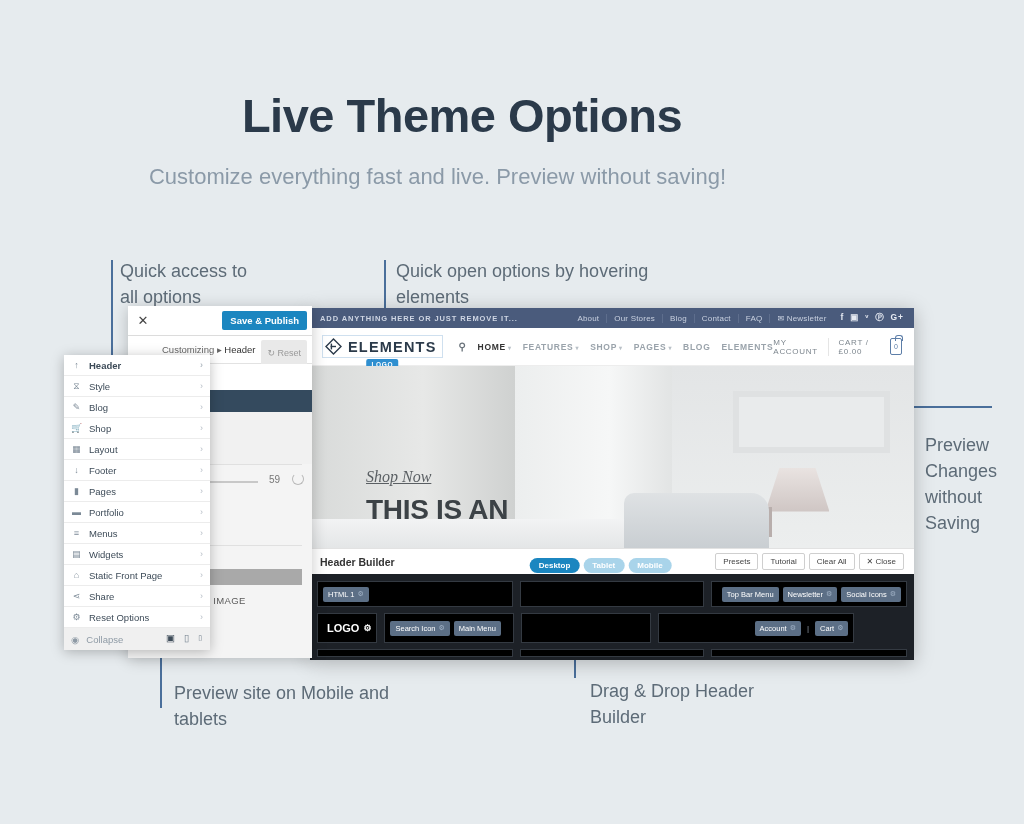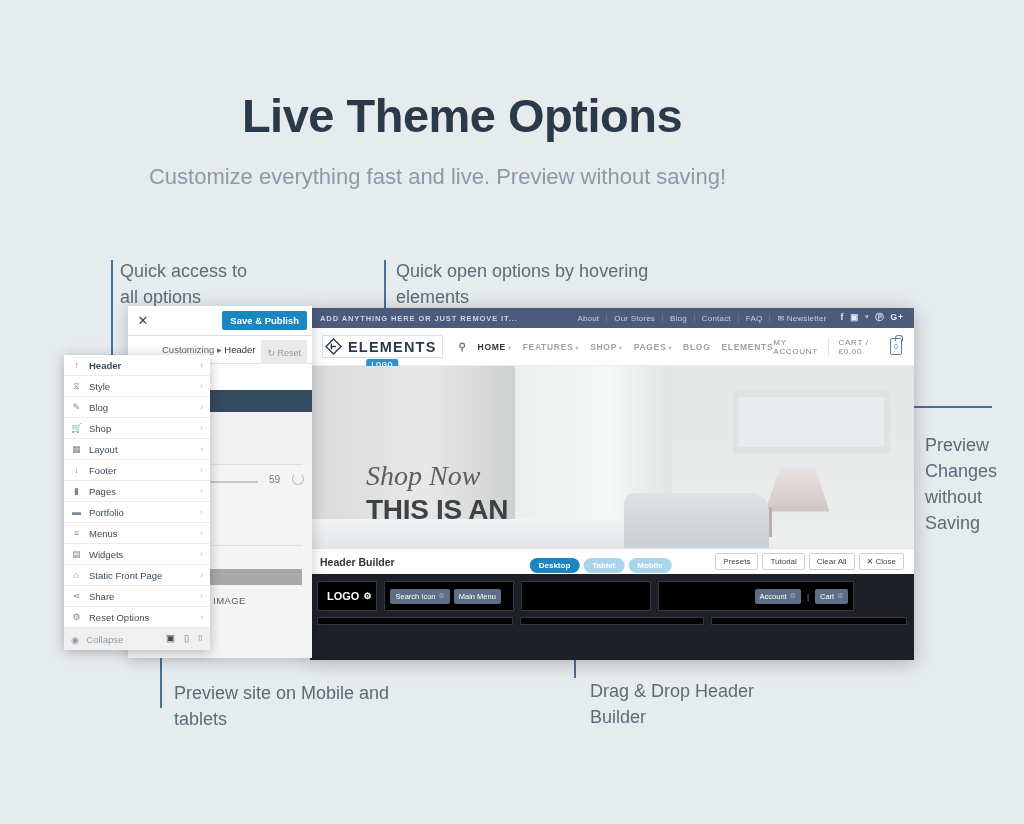--- a/index.html
+++ b/index.html
@@ -182,21 +182,21 @@
      background:linear-gradient(180deg,#e9e3e1,#cfc6c4);
      clip-path:polygon(22% 0,78% 0,100% 100%,0 100%); }
   .hero .lampbase{ position:absolute; right:23.5%; bottom:6%; width:7px; height:30px;
      background:#b8aeac; }
   .hero .pillow{ position:absolute; left:52%; bottom:0; width:24%; height:30%;
      background:linear-gradient(180deg,#dfe2e4,#c9ced2); border-radius:10px 18px 0 0; }
   .hero .bed{ position:absolute; left:0; bottom:0; width:58%; height:16%;
      background:linear-gradient(180deg,#f2f3f4,#e4e6e7); }
   .hero-txt{ position:absolute; left:56px; bottom:22px; }
   .hero-script{ font-family:"Liberation Serif", serif; font-style:italic;
-     font-size:28px; color:#5a5f63; margin-bottom:2px; }
+     font-size:16px; color:#5a5f63; margin-bottom:8px;text-decoration:underline; }
   .hero-big{ font-size:28px; font-weight:bold; letter-spacing:-0.3px; color:#3c4246; }
 
   
   .hb-bar{
     height:26px; background:#fff; border-top:1px solid #e2e2e2;
     display:flex; align-items:center; padding:0 10px; position:relative;
   }
   .hb-title{ font-size:10.5px; color:#333; font-weight:bold; }
   .hb-devices{ position:absolute; left:50%; transform:translateX(-58%); display:flex; gap:4px; }
   .pill{
@@ -451,20 +451,42 @@
     <span class="hb-actions">
       <span class="hb-btn">Presets</span>
       <span class="hb-btn">Tutorial</span>
       <span class="hb-btn">Clear All</span>
       <span class="hb-btn"><span>✕</span> <span>Close</span></span>
     </span>
   </div>
 
   <div class="hb-stage">
 
+    <div class="hb-row">
+      <div class="hb-cell left">
+        <span class="chip">
+          <span>HTML 1</span>
+          <span class="gear">⚙</span>
+        </span>
+      </div>
+      <div class="hb-cell mid"></div>
+      <div class="hb-cell right">
+        <span class="chip">
+          <span>Top Bar Menu</span>
+        </span>
+        <span class="chip">
+          <span>Newsletter</span>
+          <span class="gear">⚙</span>
+        </span>
+        <span class="chip">
+          <span>Social Icons</span>
+          <span class="gear">⚙</span>
+        </span>
+      </div>
+    </div>
 
     <div class="hb-row tall">
       <div class="hb-cell" style="flex:0 0 60px;">
         <span class="hb-logo">
           <span>LOGO</span>
           <span class="gear">⚙</span>
         </span>
       </div>
       <div class="hb-cell" style="flex:0 0 130px;">
         <span class="chip">

